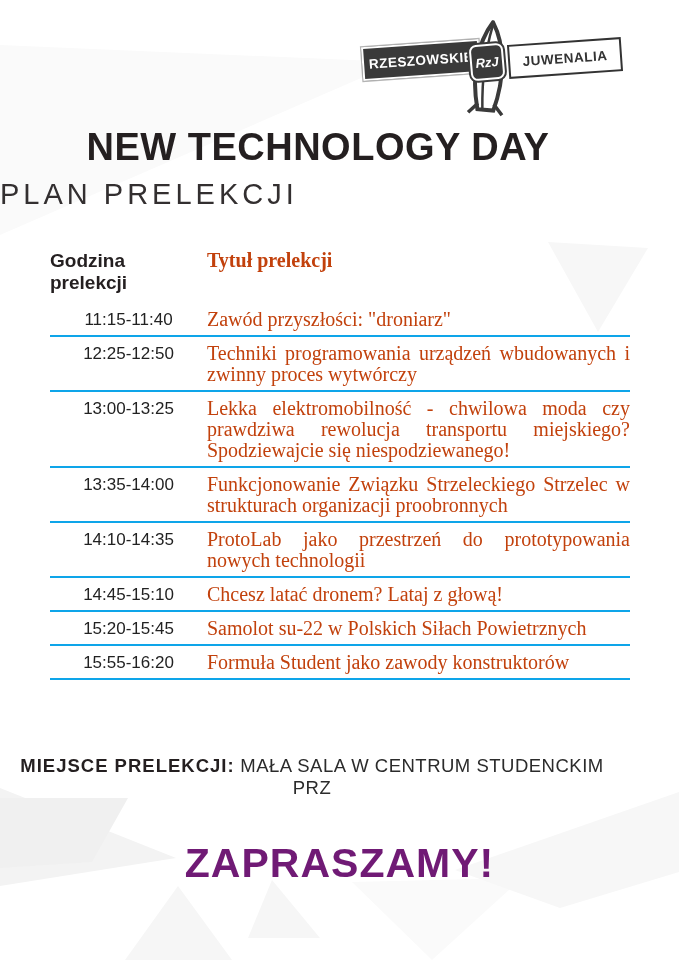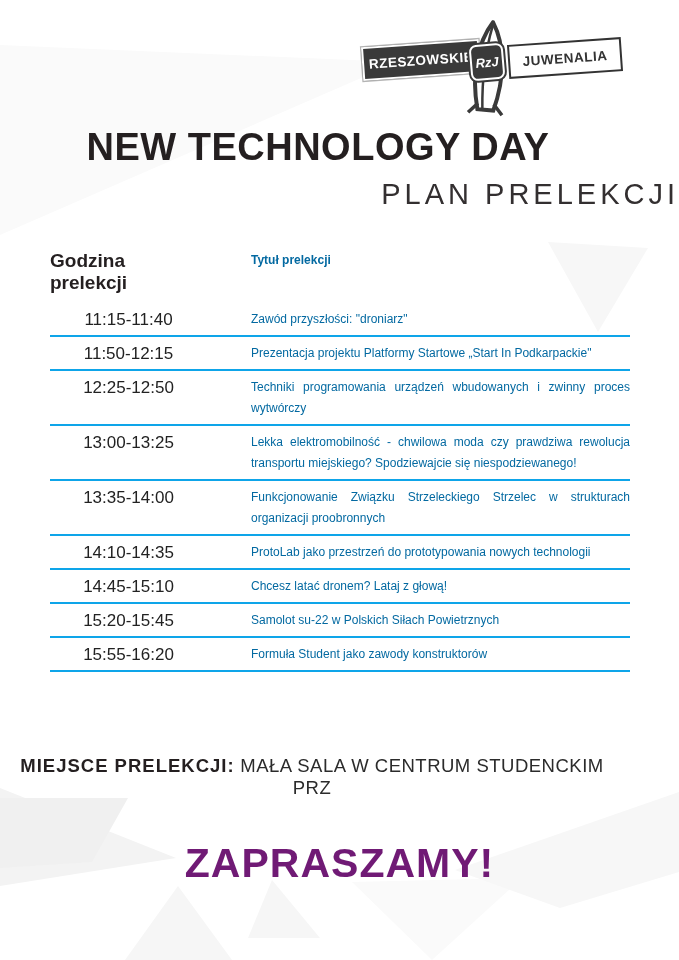--- a/index.html
+++ b/index.html
@@ -46,30 +46,30 @@
   .banner-right{left:150px;top:23px;width:110px;height:30px;background:#fff;color:#333;
     border:2px solid #333;}
   .badge{position:absolute;left:112px;top:26px;width:30px;height:32px;background:#3a3a3a;
     color:#fff;border:2px solid #fff;box-shadow:0 0 0 2px #3a3a3a;border-radius:7px;
     display:flex;align-items:center;justify-content:center;font-weight:bold;
     font-style:italic;font-size:13px;transform:rotate(-5deg);}
 
   
   .title{position:absolute;left:0;top:126px;width:636px;text-align:center;
     font-size:38px;font-weight:bold;letter-spacing:.5px;color:#241f20;}
-  .subtitle{position:absolute;left:0;top:178px;width:679px;text-align:right;
+  .subtitle{position:absolute;left:0;top:178px;width:679px;text-align:left;
     font-size:29px;font-weight:normal;letter-spacing:4px;color:#332f30;}
 
   
   .schedule{position:absolute;left:50px;top:250px;width:580px;}
-  .srow{display:flex;gap:44px;}
+  .srow{display:flex;}
   .shead{font-weight:bold;font-size:19px;padding-bottom:9px;color:#241f20;}
   .cell-time{width:157px;flex:0 0 157px;text-align:center;font-size:17px;}
   .shead .cell-time{text-align:left;font-size:19px;}
-  .cell-title{flex:1;text-align:justify;font-size:12px;line-height:21px;color:#0369a1;}
+  .cell-title{flex:1;text-align:justify;font-size:20px;line-height:21px;color:#c2410c;font-family:Liberation Serif, serif;}
   .drow{padding:5.5px 0;border-bottom:2px solid #0ea5e9;}
   .drow .cell-time{padding-top:1px;}
 
   
   .venue{position:absolute;left:0;top:755px;width:624px;text-align:center;
     font-size:18.5px;color:#2b2b2b;letter-spacing:.5px;}
   .venue b{font-weight:bold;letter-spacing:1px;color:#241f20;}
   .closing{position:absolute;left:0;top:840px;width:679px;text-align:center;
     font-size:41px;font-weight:bold;letter-spacing:1px;color:#701a75;}
 </style>
@@ -118,24 +118,20 @@
     <div class="srow shead">
       <div class="cell-time">Godzina prelekcji</div>
       <div class="cell-title">Tytuł prelekcji</div>
     </div>
     <div>
     <div class="srow drow">
       <div class="cell-time time">11:15-11:40</div>
       <div class="cell-title ttl">Zawód przyszłości: "droniarz"</div>
     </div>
 
-    <div class="srow drow">
-      <div class="cell-time time">11:50-12:15</div>
-      <div class="cell-title ttl">Prezentacja projektu Platformy Startowe „Start In Podkarpackie"</div>
-    </div>
 
     <div class="srow drow">
       <div class="cell-time time">12:25-12:50</div>
       <div class="cell-title ttl">Techniki programowania urządzeń wbudowanych i zwinny proces wytwórczy</div>
     </div>
 
     <div class="srow drow">
       <div class="cell-time time">13:00-13:25</div>
       <div class="cell-title ttl">Lekka elektromobilność - chwilowa moda czy prawdziwa rewolucja transportu miejskiego? Spodziewajcie się niespodziewanego!</div>
     </div>

